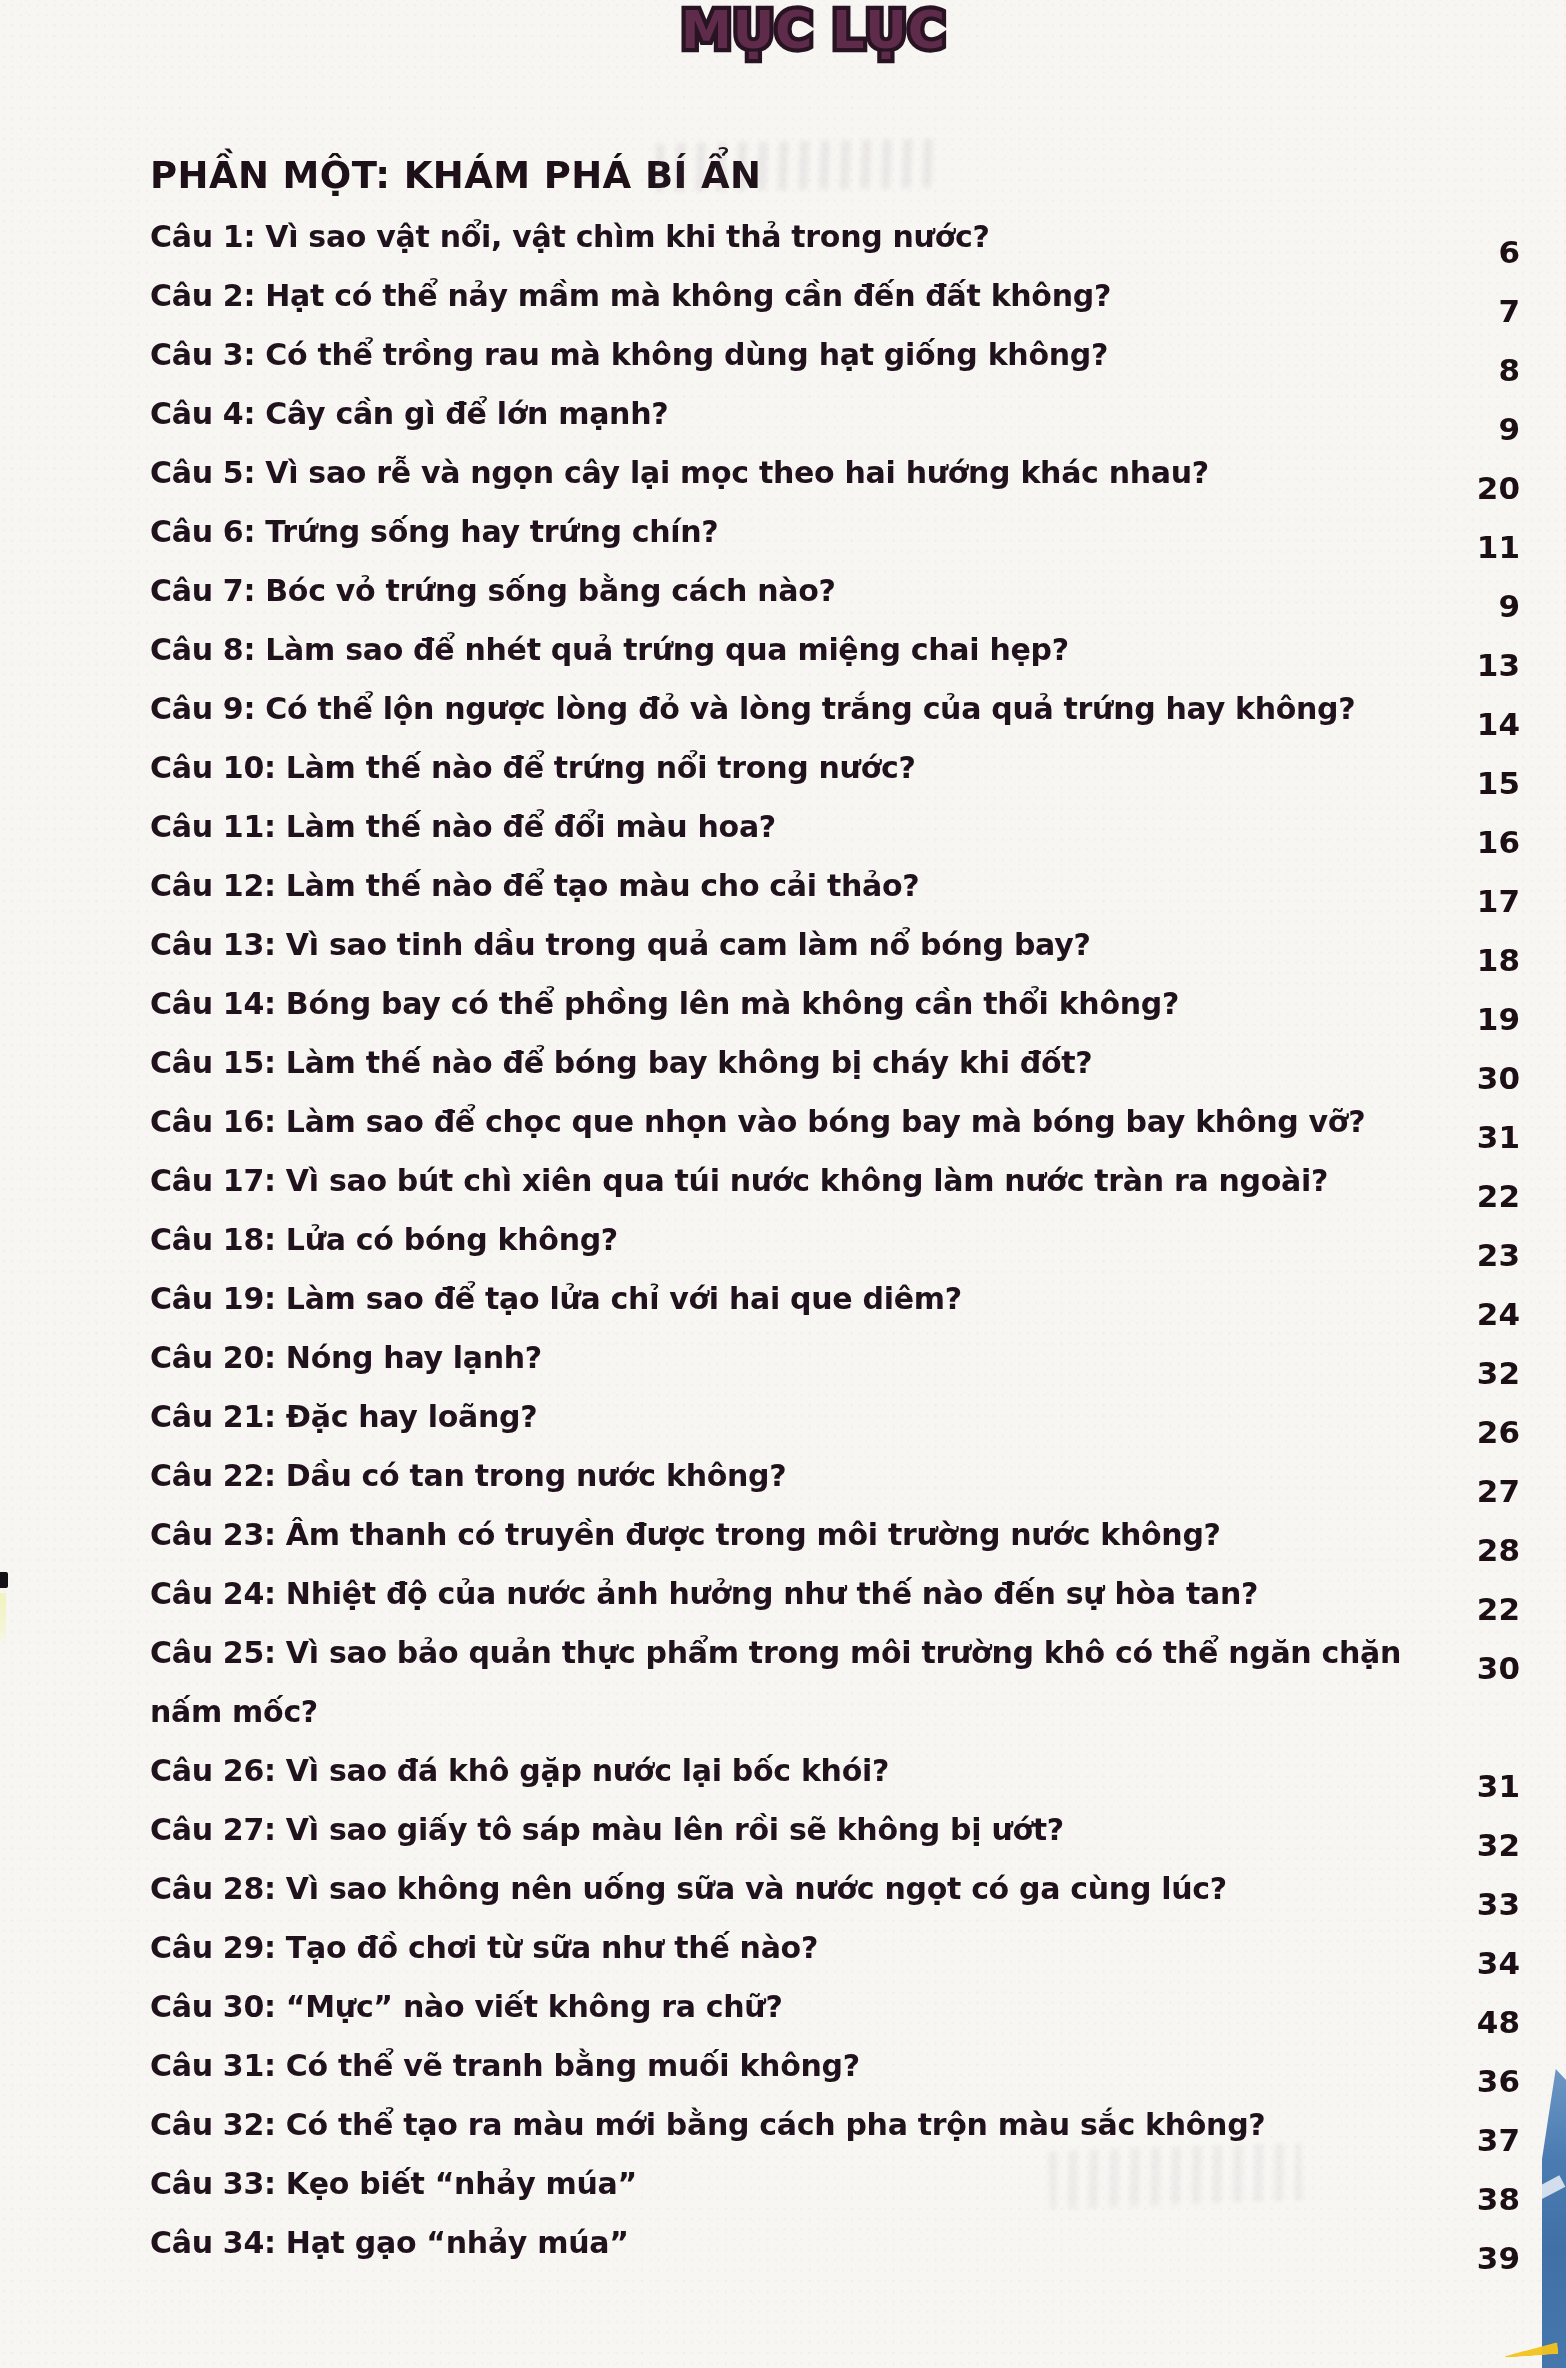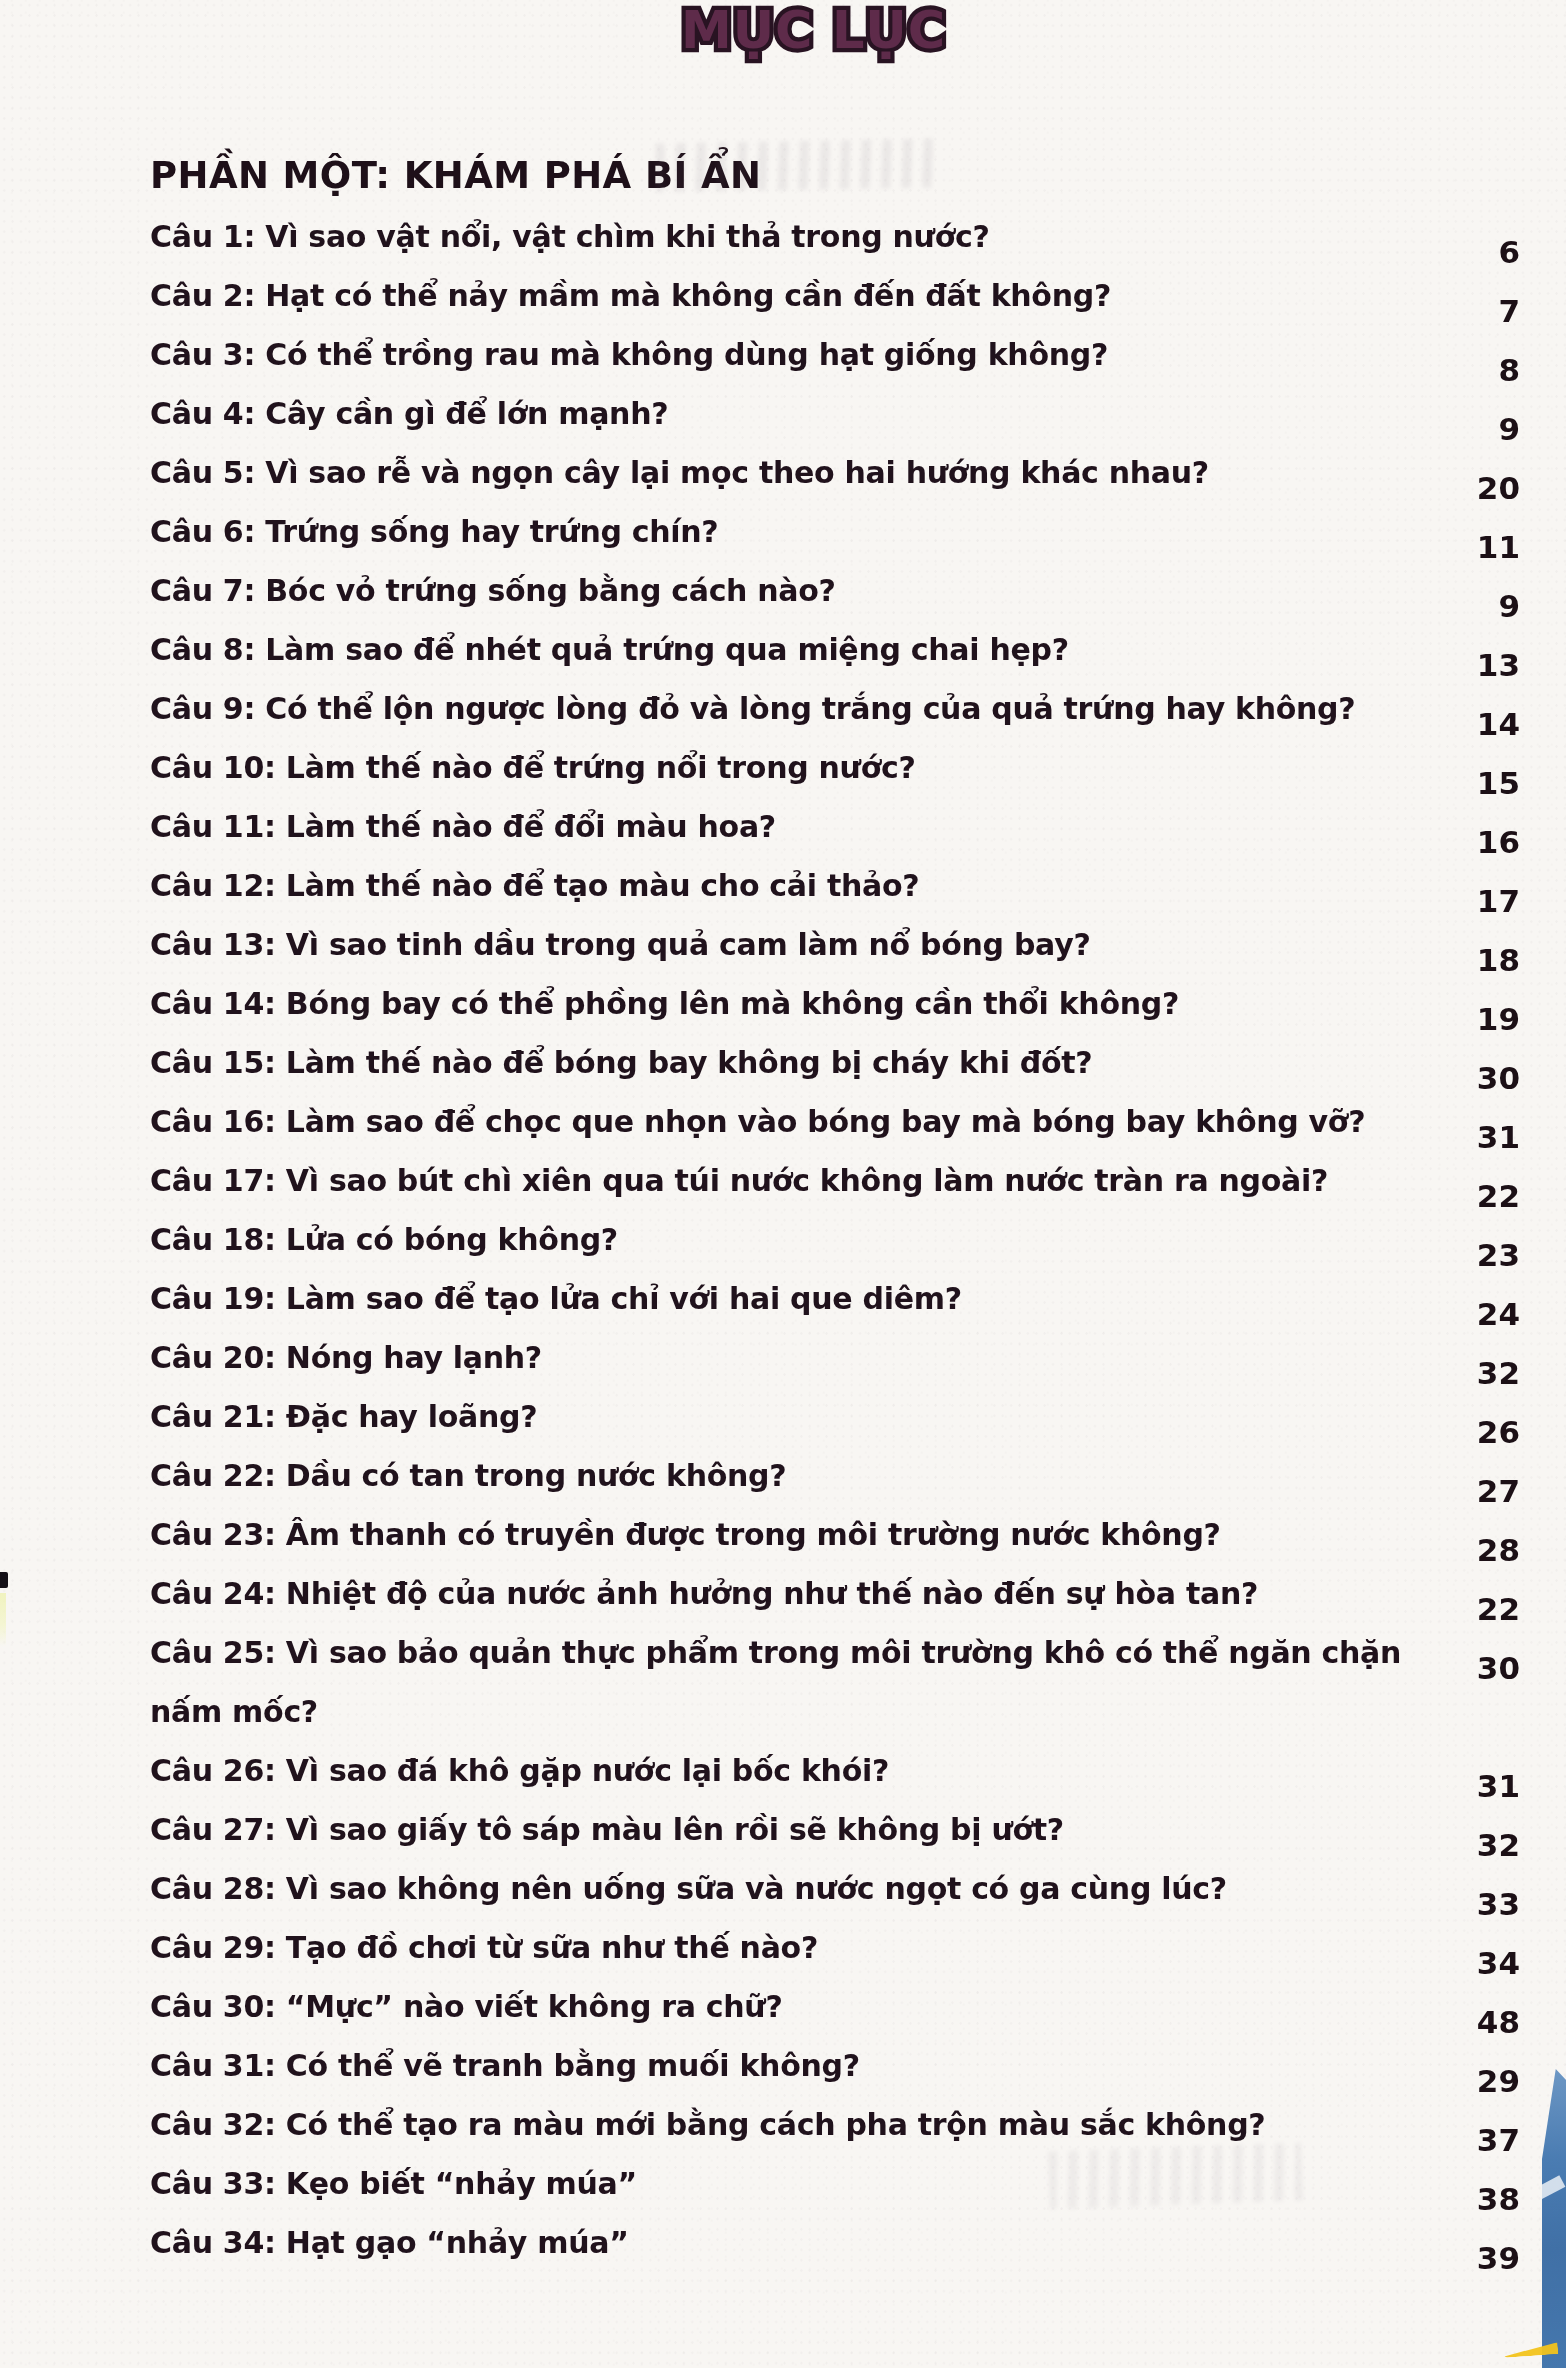--- a/index.html
+++ b/index.html
@@ -250,21 +250,21 @@
     <span class="toc-page">34</span>
   </div>
 
   <div class="toc-row">
     <span class="toc-label">Câu 30: “Mực” nào viết không ra chữ?</span>
     <span class="toc-page">48</span>
   </div>
 
   <div class="toc-row">
     <span class="toc-label">Câu 31: Có thể vẽ tranh bằng muối không?</span>
-    <span class="toc-page">29</span>
+    <span class="toc-page">36</span>
   </div>
 
   <div class="toc-row">
     <span class="toc-label">Câu 32: Có thể tạo ra màu mới bằng cách pha trộn màu sắc không?</span>
     <span class="toc-page">37</span>
   </div>
 
   <div class="toc-row">
     <span class="toc-label">Câu 33: Kẹo biết “nhảy múa”</span>
     <span class="toc-page">38</span>

